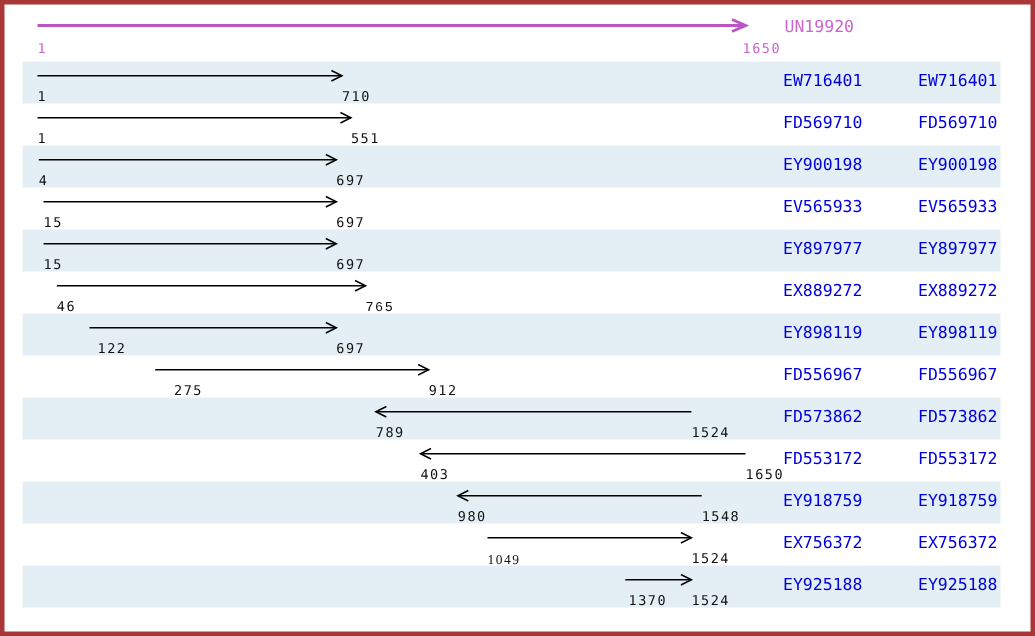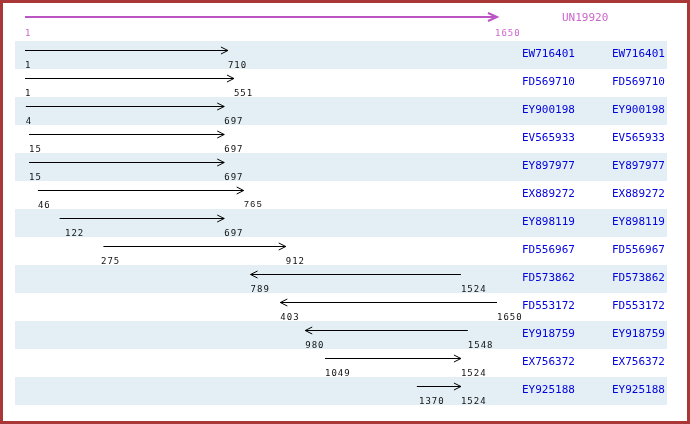--- a/index.html
+++ b/index.html
@@ -14,21 +14,21 @@
   .row-band { position:absolute; left:15px; width:652px; height:28px; z-index:0; }
   .arrows-layer { position:absolute; left:0; top:0; z-index:1; pointer-events:none; }
   .coord {
     position:absolute; font-size:9px; line-height:10px; color:#111111;
     white-space:nowrap; z-index:2; letter-spacing:1px;
   }
   .acc {
     position:absolute; font-size:11px; line-height:12px; color:#0000dd;
     white-space:nowrap; z-index:2; cursor:pointer;
   }
-  .ref-label { color:#cc66cc; font-size:11px; line-height:12px;margin-left:39px; }
+  .ref-label { color:#cc66cc; font-size:11px; line-height:12px; }
   .ref-coord { color:#cc66cc; }
 </style>
 </head>
 <body>
 
 <div class="frame" id="plot">
   <div class="border-overlay"></div>
 <div class="row-band" style="top: 41px; background: rgb(227, 239, 245);"></div>
     <div class="row-band" style="top: 97px; background: rgb(227, 239, 245);"></div>
     <div class="row-band" style="top: 153px; background: rgb(227, 239, 245);"></div>
@@ -118,37 +118,37 @@
     <span class="acc" style="left: 522px; top: 160px;">EY897977</span>
     <span class="acc" style="left: 612px; top: 160px;">EY897977</span>
     <span class="coord" style="left: 37.8805px; top: 200px;">46</span>
     <span class="coord" style="left: 243.683px; top: 200px; font-family: Liberation Mono, monospace;">765</span>
     <span class="acc" style="left: 522px; top: 188px;">EX889272</span>
     <span class="acc" style="left: 612px; top: 188px;">EX889272</span>
     <span class="coord" style="left: 65px; top: 228px;">122</span>
     <span class="coord" style="left: 224.219px; top: 228px;">697</span>
     <span class="acc" style="left: 522px; top: 216px;">EY898119</span>
     <span class="acc" style="left: 612px; top: 216px;">EY898119</span>
-    <span class="coord" style="left: 101px; top: 256px;">275</span>
+    <span class="coord" style="left: 116px; top: 256px;">275</span>
     <span class="coord" style="left: 285.759px; top: 256px;">912</span>
     <span class="acc" style="left: 522px; top: 244px;">FD556967</span>
     <span class="acc" style="left: 612px; top: 244px;">FD556967</span>
     <span class="coord" style="left: 250.552px; top: 284px;">789</span>
     <span class="coord" style="left: 460.935px; top: 284px;">1524</span>
     <span class="acc" style="left: 522px; top: 272px;">FD573862</span>
     <span class="acc" style="left: 612px; top: 272px;">FD573862</span>
     <span class="coord" style="left: 280.321px; top: 312px;">403</span>
     <span class="coord" style="left: 497px; top: 312px;">1650</span>
     <span class="acc" style="left: 522px; top: 300px;">FD553172</span>
     <span class="acc" style="left: 612px; top: 300px;">FD553172</span>
     <span class="coord" style="left: 305.223px; top: 340px;">980</span>
     <span class="coord" style="left: 467.804px; top: 340px;">1548</span>
     <span class="acc" style="left: 522px; top: 328px;">EY918759</span>
     <span class="acc" style="left: 612px; top: 328px;">EY918759</span>
-    <span class="coord" style="left: 324.973px; top: 368px;">1049</span>
+    <span class="coord" style="left: 324.973px; top: 368px; font-family: Liberation Serif, serif;">1049</span>
     <span class="coord" style="left: 460.935px; top: 368px;">1524</span>
     <span class="acc" style="left: 522px; top: 356px;">EX756372</span>
     <span class="acc" style="left: 612px; top: 356px;">EX756372</span>
     <span class="coord" style="left: 419px; top: 396px;">1370</span>
     <span class="coord" style="left: 460.935px; top: 396px;">1524</span>
     <span class="acc" style="left: 522px; top: 384px;">EY925188</span>
     <span class="acc" style="left: 612px; top: 384px;">EY925188</span>
   </div>
 
 </body></html>

